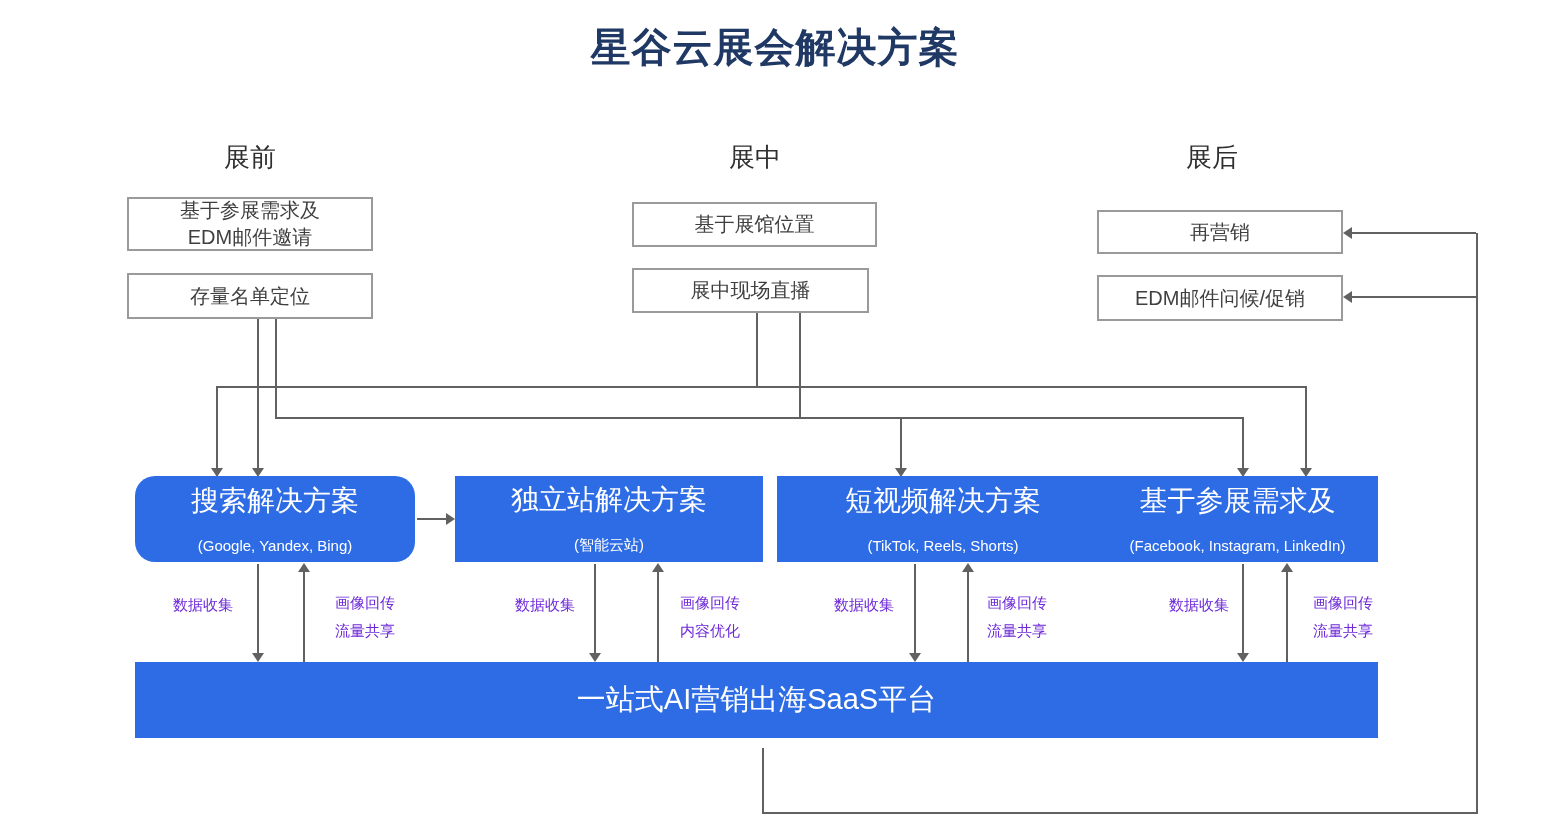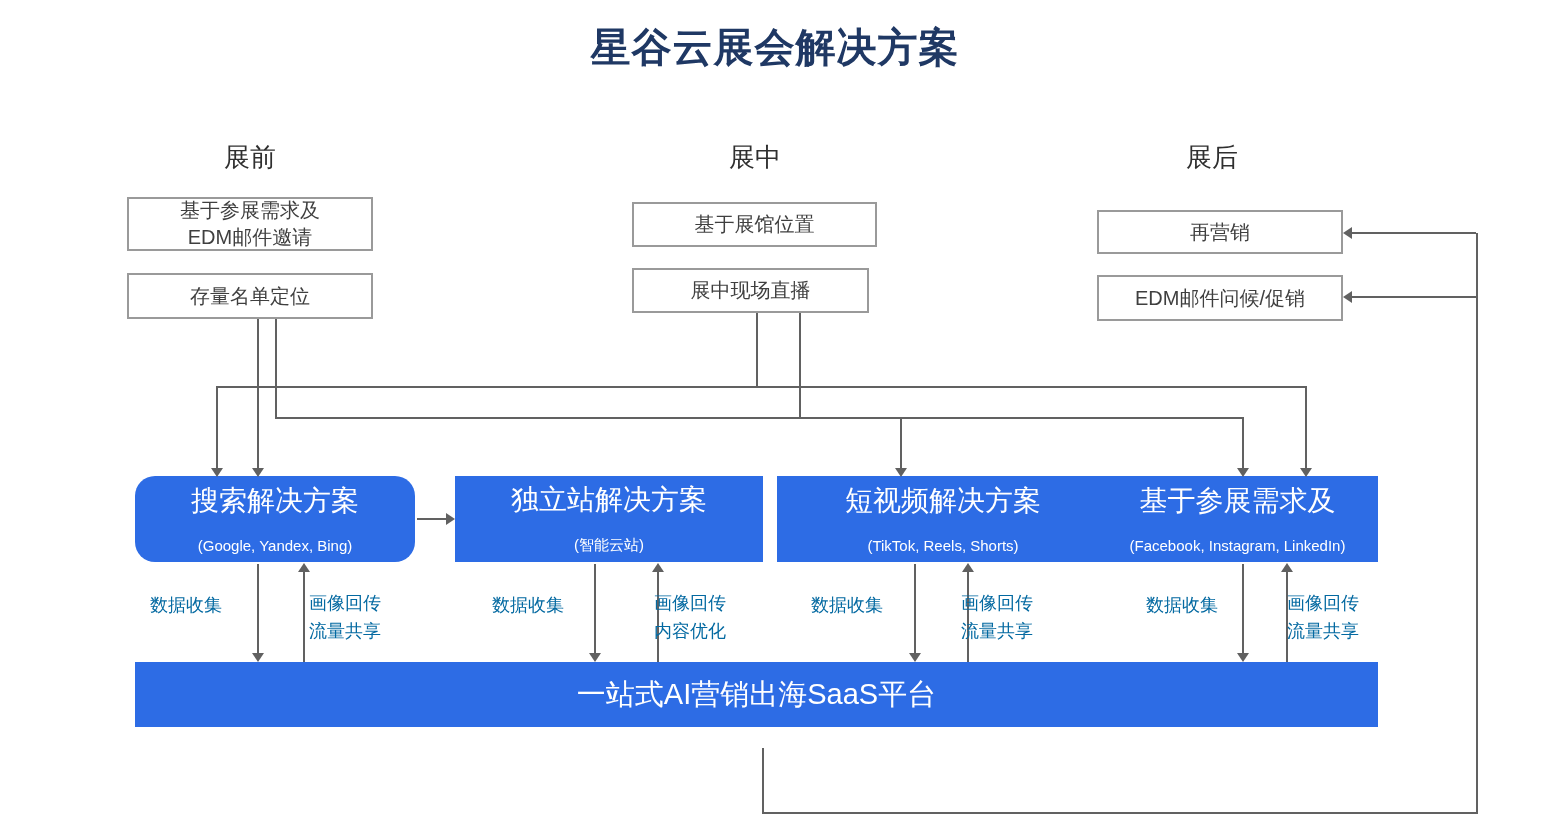--- a/index.html
+++ b/index.html
@@ -12,34 +12,34 @@
 
   .wbox{position:absolute;background:#ffffff;border:2px solid #9a9a9a;box-sizing:border-box;
     display:flex;align-items:center;justify-content:center;text-align:center;
     font-size:20px;color:#3f3f3f;line-height:27px;white-space:pre-line;}
 
   .sbox{position:absolute;top:476px;height:86px;background:#2d6ce5;color:#ffffff;
     display:flex;flex-direction:column;align-items:center;justify-content:center;box-sizing:border-box;}
   .sbox-title{font-size:28px;font-weight:500;line-height:32px;}
   .sbox-sub{font-size:15px;font-weight:400;margin-top:20px;}
 
-  .platform{position:absolute;left:135px;top:662px;width:1243px;height:65px;background:#2d6ce5;
+  .platform{position:absolute;left:135px;top:662px;width:1243px;height:76px;background:#2d6ce5;
     color:#ffffff;display:flex;align-items:center;justify-content:center;font-size:29px;font-weight:500;}
 
   .vline,.hline{position:absolute;background:#616161;}
   .vline{width:2px;}
   .hline{height:2px;}
 
   .ah{position:absolute;width:0;height:0;}
   .ah-down{border-left:6px solid transparent;border-right:6px solid transparent;border-top:9px solid #616161;}
   .ah-up{border-left:6px solid transparent;border-right:6px solid transparent;border-bottom:9px solid #616161;}
   .ah-left{border-top:6px solid transparent;border-bottom:6px solid transparent;border-right:9px solid #616161;}
   .ah-right{border-top:6px solid transparent;border-bottom:6px solid transparent;border-left:9px solid #616161;}
 
-  .flow-label{position:absolute;font-size:18px;color:#0369a1;
+  .flow-label{position:absolute;font-size:15px;color:#6d28d9;text-align:center;
     line-height:28px;white-space:pre-line;}
 </style>
 </head>
 <body>
 
 <div class="canvas">
 
   <h1 class="page-title">星谷云展会解决方案</h1>
 
   <div class="phase-header" style="left:180px;top:140px;">展前</div>

